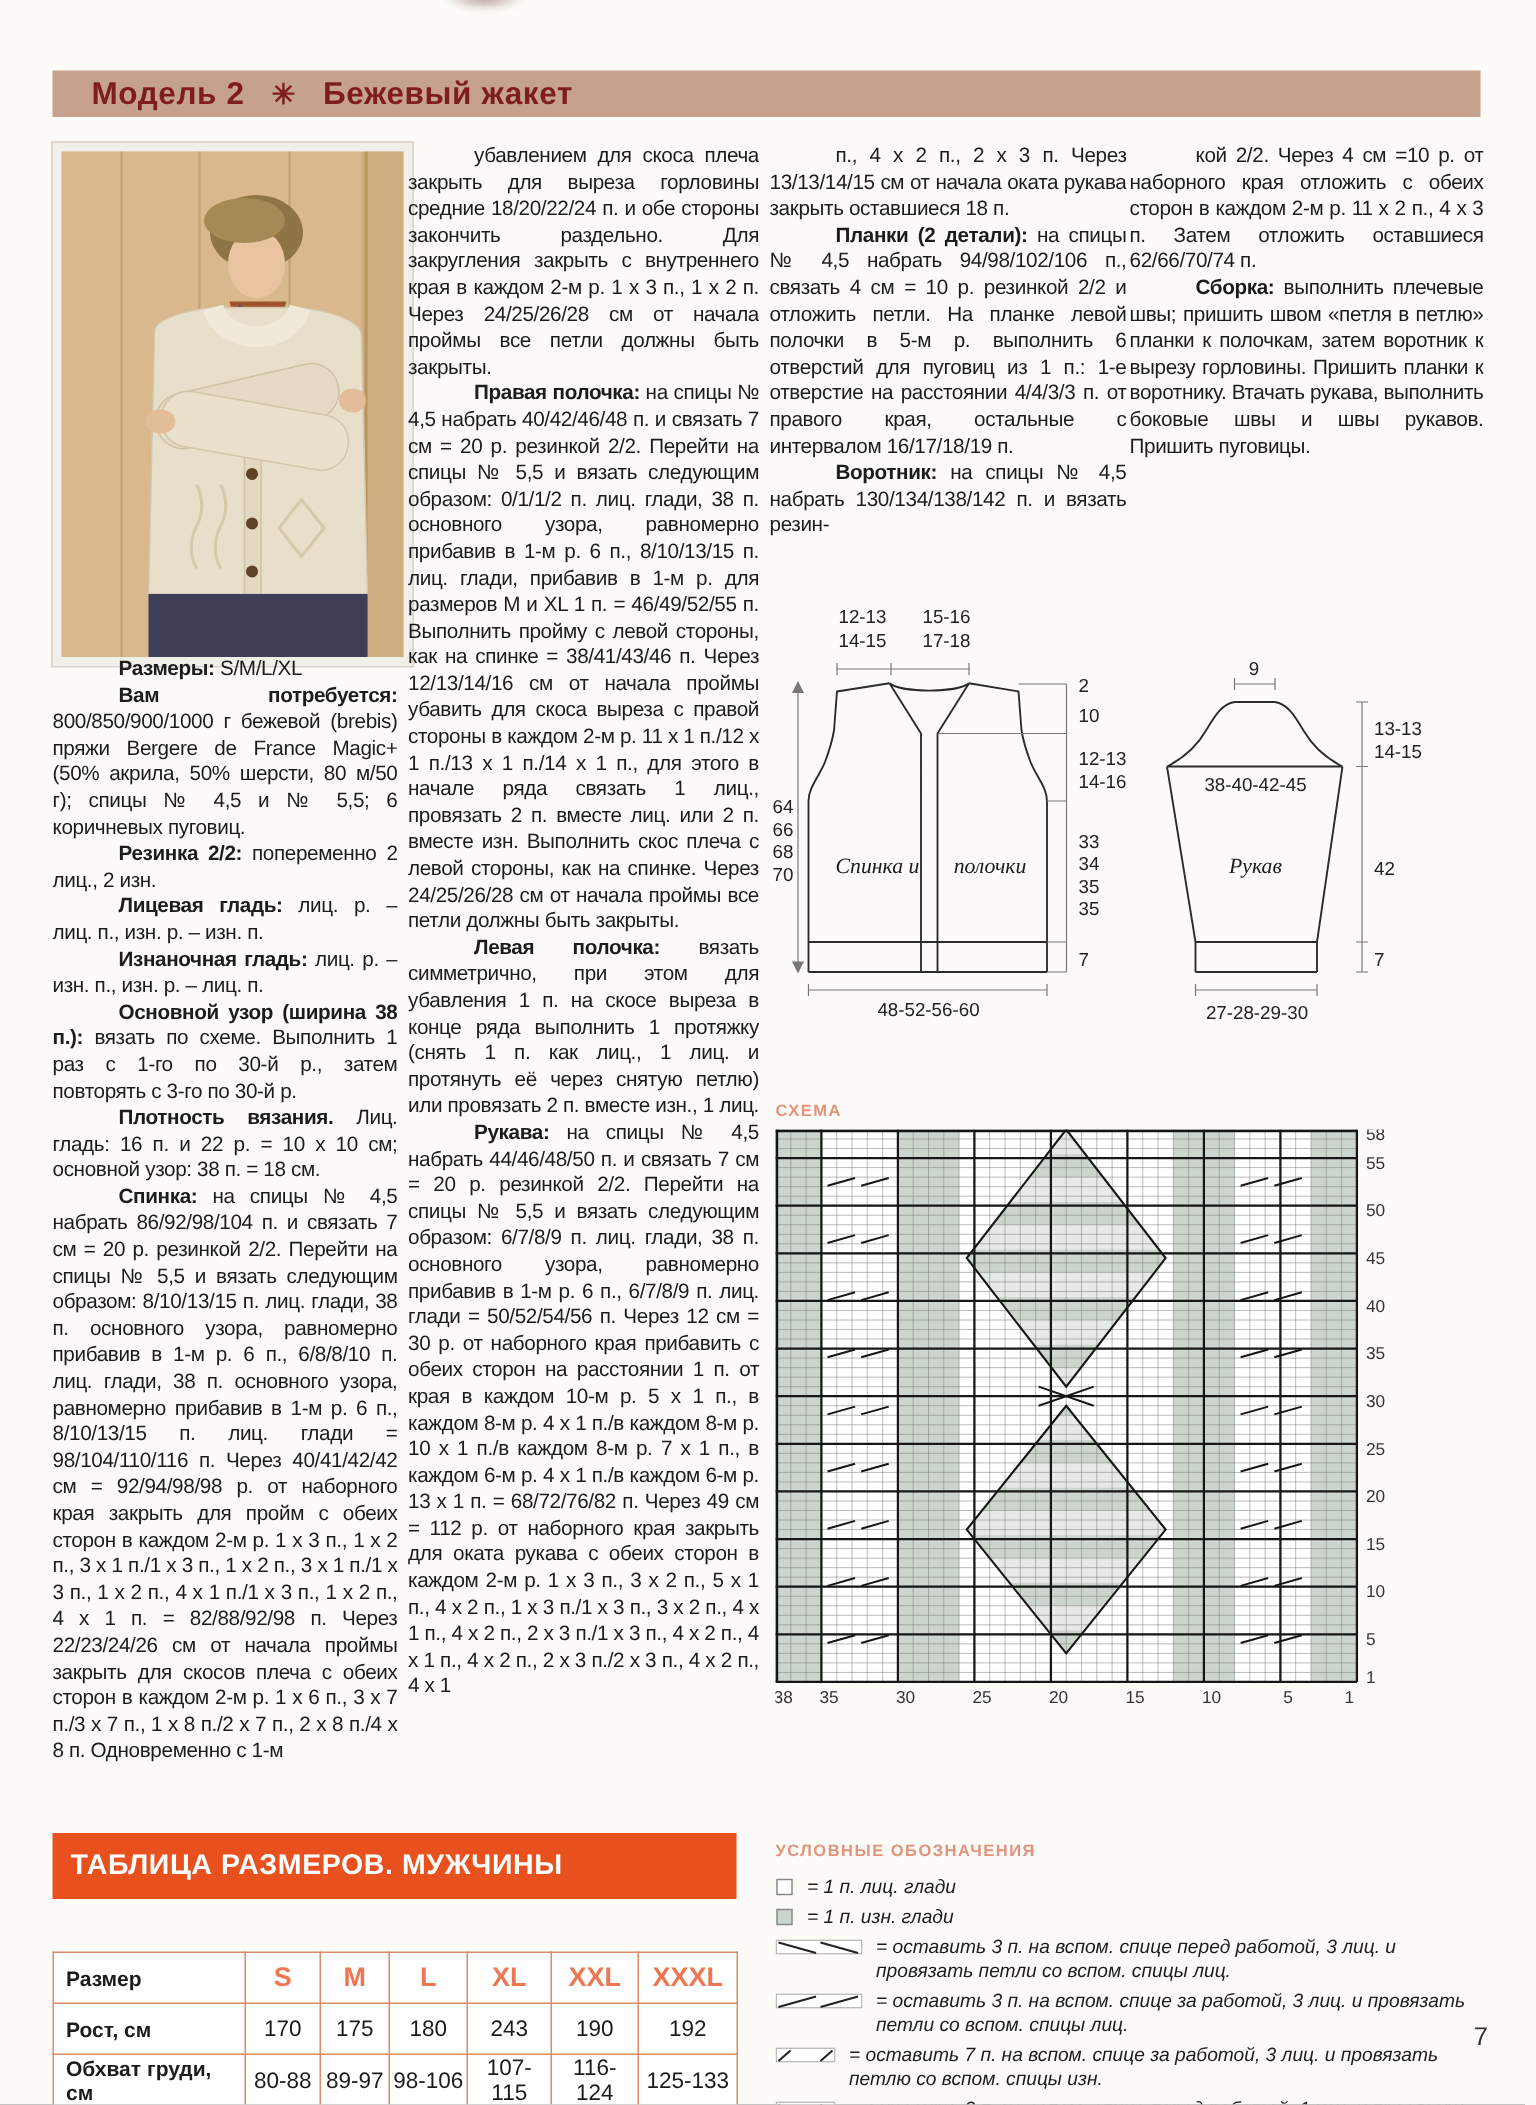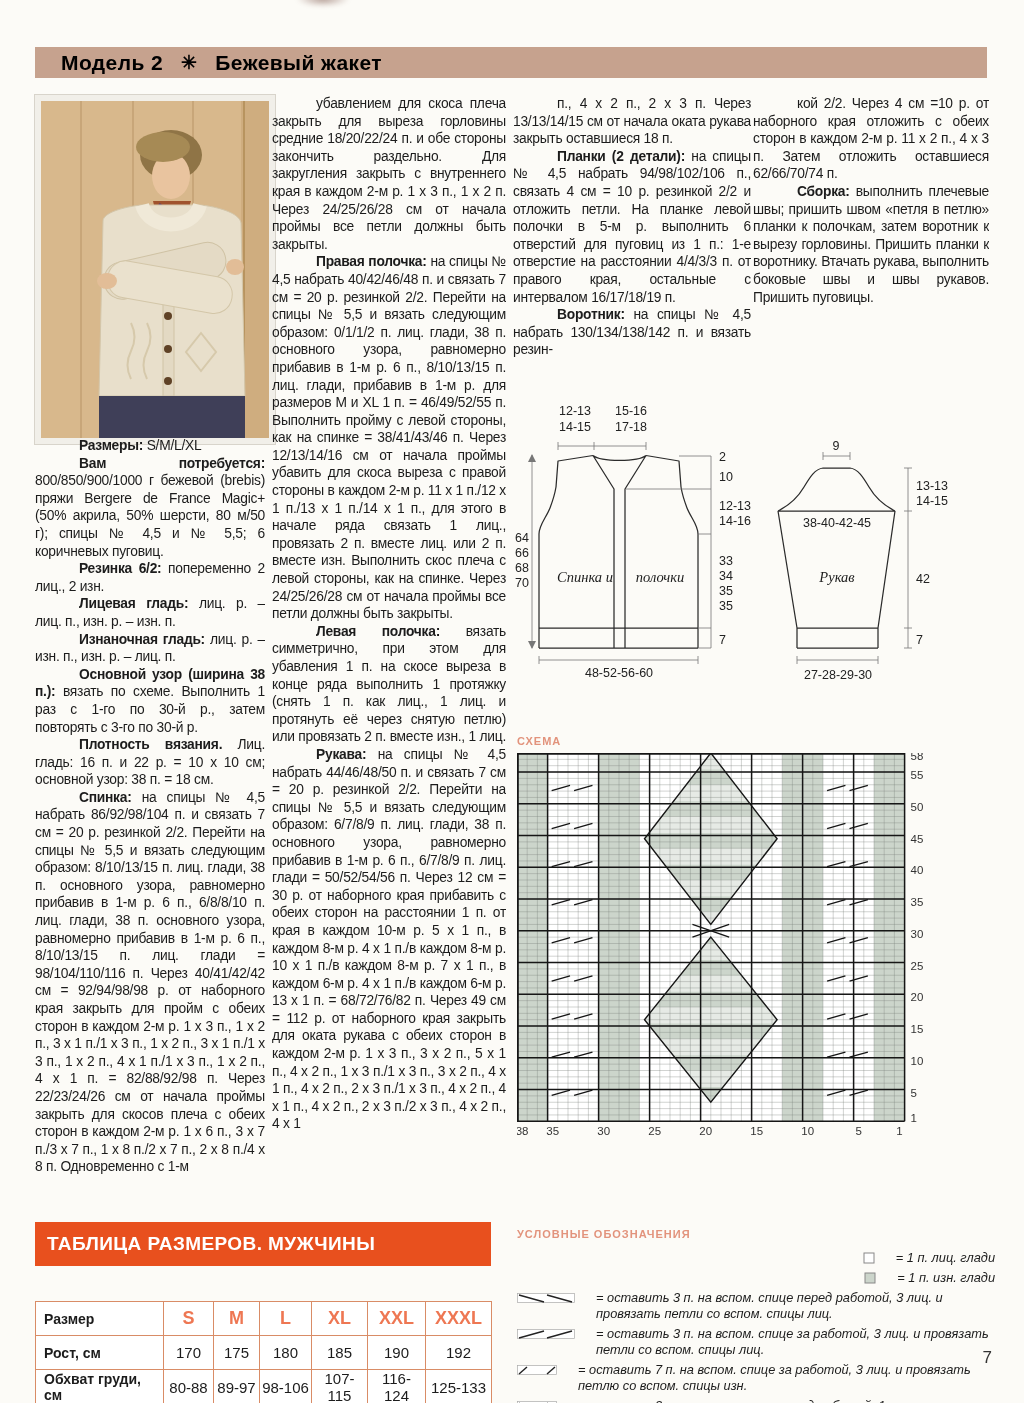--- a/index.html
+++ b/index.html
@@ -2,21 +2,21 @@
 <html lang="ru"><head>
 <meta charset="utf-8">
 <style>
   html,body{margin:0;padding:0;background:#9a9a9a;}
   .page{position:relative;width:1024px;height:1403px;background:#fcfbf7;overflow:hidden;
         font-family:"Liberation Sans",sans-serif;color:#1c1c1c;}
   .smudge{position:absolute;left:296px;top:-9px;width:54px;height:16px;border-radius:50%;
           background:radial-gradient(closest-side,#6d4034,rgba(109,64,52,0));opacity:.5;filter:blur(2px);}
   .header-bar{position:absolute;left:35px;top:47px;width:952px;height:31px;background:#c6a28e;
               display:flex;align-items:center;padding-left:26px;box-sizing:border-box;
-              color:#000000;font-weight:bold;font-size:21px;letter-spacing:.4px;}
+              color:#7f1d1d;font-weight:bold;font-size:21px;letter-spacing:.4px;}
   .header-bar .star{margin:0 18px;font-size:19px;}
   .photo{position:absolute;left:35px;top:95px;width:228px;height:337px;border:6px solid #f1efe9;
          box-shadow:0 0 0 1px #d8d4cb;box-sizing:content-box;background:#d8b88c;}
   .col{position:absolute;text-align:justify;font-size:13.8px;line-height:17.6px;letter-spacing:-.25px;overflow:hidden;}
   .col p{margin:0;}
   .col b{font-weight:bold;padding-left:44px;}
   #col1{left:35px;top:437px;width:230px;height:778px;}
   #col2{left:272px;top:95px;width:234px;height:1125px;}
   #col3{left:513px;top:95px;width:238px;height:300px;}
   #col4{left:753px;top:95px;width:236px;height:300px;}
@@ -26,21 +26,21 @@
   .schematic svg .outline{fill:none;stroke:#2b2b2b;stroke-width:1.25;stroke-linejoin:round;}
   .schematic svg .rail{fill:none;stroke:#777;stroke-width:.8;}
   .schematic svg .m{font-size:12.5px;fill:#222;font-family:"Liberation Sans",sans-serif;}
   .schematic svg .pl{font-size:14.5px;font-style:italic;fill:#1c1c1c;font-family:"Liberation Serif",serif;}
   .chart-title,.legend-title{position:absolute;color:#e2937c;font-weight:bold;font-size:11px;letter-spacing:1px;}
   .chart-title{left:517px;top:735px;}
   #chart-wrap{position:absolute;left:517px;top:753px;}
   .chart-num{font-size:11.5px;fill:#333;font-family:"Liberation Sans",sans-serif;}
   .legend-title{left:517px;top:1228px;}
   .legend{position:absolute;left:517px;top:1250px;width:478px;font-size:12.8px;line-height:16px;font-style:italic;}
-  .legend-item{display:flex;gap:19px;margin-bottom:4px;justify-content:flex-end;}
+  .legend-item{display:flex;gap:7px;margin-bottom:4px;}
   .legend-item svg{flex:none;margin-top:2px;}
   .size-table{position:absolute;left:35px;top:1222px;width:456px;}
   .st-title{background:#e8501e;color:#fff;font-weight:bold;font-size:19px;letter-spacing:.4px;
             height:44px;display:flex;align-items:center;padding-left:12px;}
   .size-table table{width:100%;border-collapse:collapse;table-layout:fixed;margin-top:35px;}
   .size-table td{border:1px solid #d98c66;background:#fff;text-align:center;font-size:15px;height:33px;padding:0 2px;}
   .size-table td.st-label{text-align:left;padding-left:8px;font-weight:bold;font-size:14px;}
   .size-table td.st-size{color:#ee7753;font-weight:bold;font-size:18px;}
   .page-number{position:absolute;left:952px;top:1348px;width:40px;text-align:right;font-size:17px;color:#333;}
 </style>
@@ -90,21 +90,21 @@
         <circle cx="127" cy="280" r="4" fill="#5f4226"></circle>
         <path d="M58,295 L204,295 L204,337 L58,337 Z" fill="#3f3f58"></path>
       </g>
     </svg>
   </div>
 
   <div class="col" id="col1">
 
   <p><b>Размеры:</b><span> S/M/L/XL</span></p>
       <p><b>Вам потребуется:</b><span> 800/850/900/1000 г бежевой (brebis) пряжи Bergere de France Magic+ (50% акрила, 50% шерсти, 80 м/50 г); спицы № 4,5 и № 5,5; 6 коричневых пуговиц.</span></p>
-      <p><b>Резинка 6/2:</b><span> попеременно 2 лиц., 2 изн.</span></p>
+      <p><b>Резинка 2/2:</b><span> попеременно 2 лиц., 2 изн.</span></p>
       <p><b>Лицевая гладь:</b><span> лиц. р. – лиц. п., изн. р. – изн. п.</span></p>
       <p><b>Изнаночная гладь:</b><span> лиц. р. – изн. п., изн. р. – лиц. п.</span></p>
       <p><b>Основной узор (ширина 38 п.):</b><span> вязать по схеме. Выполнить 1 раз с 1-го по 30-й р., затем повторять с 3-го по 30-й р.</span></p>
       <p><b>Плотность вязания.</b><span> Лиц. гладь: 16 п. и 22 р. = 10 х 10 см; основной узор: 38 п. = 18 см.</span></p>
       <p><b>Спинка:</b><span> на спицы № 4,5 набрать 86/92/98/104 п. и связать 7 см = 20 р. резинкой 2/2. Перейти на спицы № 5,5 и вязать следующим образом: 8/10/13/15 п. лиц. глади, 38 п. основного узора, равномерно прибавив в 1-м р. 6 п., 6/8/8/10 п. лиц. глади, 38 п. основного узора, равномерно прибавив в 1-м р. 6 п., 8/10/13/15 п. лиц. глади = 98/104/110/116 п. Через 40/41/42/42 см = 92/94/98/98 р. от наборного края закрыть для пройм с обеих сторон в каждом 2-м р. 1 х 3 п., 1 х 2 п., 3 х 1 п./1 х 3 п., 1 х 2 п., 3 х 1 п./1 х 3 п., 1 х 2 п., 4 х 1 п./1 х 3 п., 1 х 2 п., 4 х 1 п. = 82/88/92/98 п. Через 22/23/24/26 см от начала проймы закрыть для скосов плеча с обеих сторон в каждом 2-м р. 1 х 6 п., 3 х 7 п./3 х 7 п., 1 х 8 п./2 х 7 п., 2 х 8 п./4 х 8 п. Одновременно с 1-м</span></p>
     </div>
   <div class="col" id="col2">
 
   <p><b></b><span>убавлением для скоса плеча закрыть для выреза горловины средние 18/20/22/24 п. и обе стороны закончить раздельно. Для закругления закрыть с внутреннего края в каждом 2-м р. 1 х 3 п., 1 х 2 п. Через 24/25/26/28 см от начала проймы все петли должны быть закрыты.</span></p>
       <p><b>Правая полочка:</b><span> на спицы № 4,5 набрать 40/42/46/48 п. и связать 7 см = 20 р. резинкой 2/2. Перейти на спицы № 5,5 и вязать следующим образом: 0/1/1/2 п. лиц. глади, 38 п. основного узора, равномерно прибавив в 1-м р. 6 п., 8/10/13/15 п. лиц. глади, прибавив в 1-м р. для размеров М и XL 1 п. = 46/49/52/55 п. Выполнить пройму с левой стороны, как на спинке = 38/41/43/46 п. Через 12/13/14/16 см от начала проймы убавить для скоса выреза с правой стороны в каждом 2-м р. 11 х 1 п./12 х 1 п./13 х 1 п./14 х 1 п., для этого в начале ряда связать 1 лиц., провязать 2 п. вместе лиц. или 2 п. вместе изн. Выполнить скос плеча с левой стороны, как на спинке. Через 24/25/26/28 см от начала проймы все петли должны быть закрыты.</span></p>
@@ -476,21 +476,21 @@
             <td class="st-size">XL</td>
             <td class="st-size">XXL</td>
             <td class="st-size">XXXL</td>
           </tr>
       <tr>
         <td class="st-label">Рост, см</td>
 
       <td>170</td>
             <td>175</td>
             <td>180</td>
-            <td>185</td>
+            <td>243</td>
             <td>190</td>
             <td>192</td>
           </tr>
       <tr>
         <td class="st-label">Обхват груди, см</td>
 
       <td>80-88</td>
             <td>89-97</td>
             <td>98-106</td>
             <td>107-115</td>

